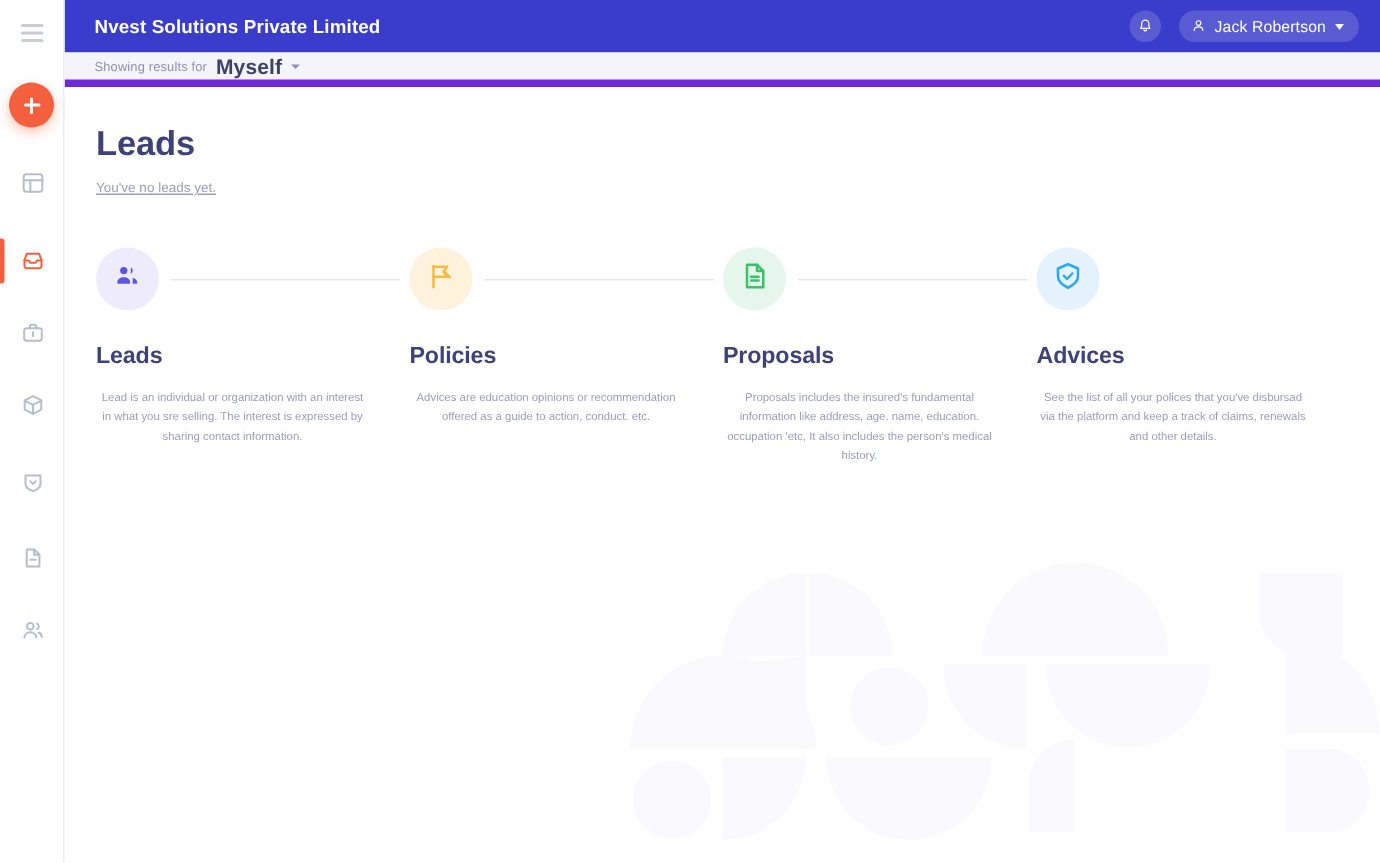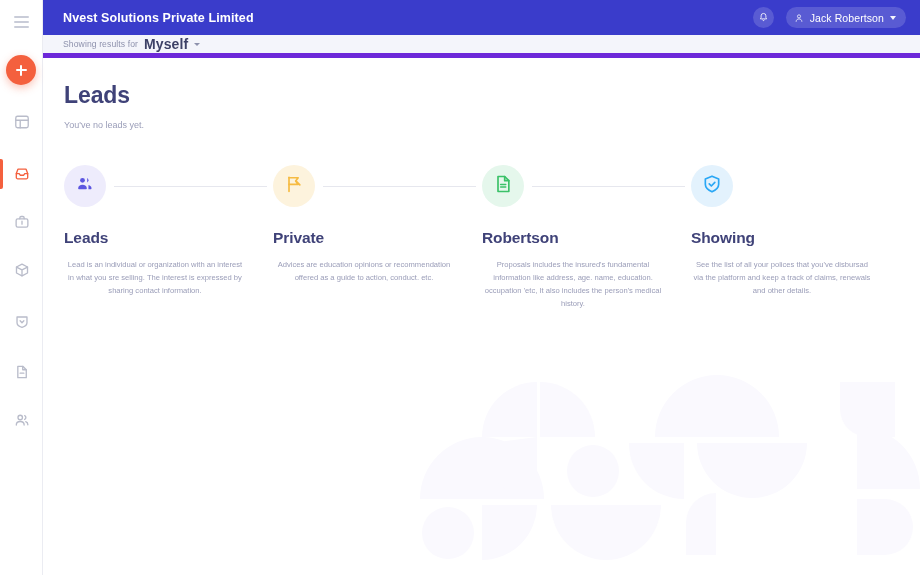--- a/index.html
+++ b/index.html
@@ -93,21 +93,21 @@
     width: 0; height: 0; border-left: 3.4px solid transparent; border-right: 3.4px solid transparent; border-top: 3.8px solid #8e92ad;
   }
 
   
   .main { flex: 1; position: relative; background: #fff; overflow: hidden; }
 
   .bg-pattern { position: absolute; right: 0; bottom: 0; width: 520px; height: 200px; pointer-events: none; }
 
   .content { position: relative; z-index: 2; padding: 24px 20px 0 21px; }
   .page-title { font-size: 23px; font-weight: bold; color: #3f4278; letter-spacing: -.1px; }
-  .page-sub { margin-top: 11px; font-size: 9px; color: #9a9db8; }
+  .page-sub { margin-top: 11px; font-size: 9px; color: #9a9db8; text-decoration: underline; }
 
   .steps { display: flex; margin-top: 31px; }
   .step { position: relative; flex: 0 0 209px; }
   .step:last-child { flex: 0 0 200px; }
   .step-iconwrap { position: relative; height: 50px; display: flex; align-items: center; }
   .circ {
     width: 42px; height: 42px; border-radius: 50%;
     display: flex; align-items: center; justify-content: center;
     flex: 0 0 42px; position: relative; z-index: 2;
   }
@@ -283,53 +283,53 @@
                 <span>
                   <svg width="20" height="20" viewBox="0 0 24 24" fill="none" stroke="#f6bb42" stroke-width="2" stroke-linecap="round" stroke-linejoin="round">
                     <path d="M6 21V4"></path>
                     <path d="M6 4.5h11l-3 4 3 4H6"></path>
                     <path d="M14.5 8.5 19 13"></path>
                   </svg>
                 </span>
               </div>
               <div class="connector"></div>
             </div>
-            <h2 class="step-title">Private</h2>
+            <h2 class="step-title">Policies</h2>
             <p class="step-desc">Advices are education opinions or recommendation offered as a guide to action, conduct. etc.</p>
           </section>
 
           <section class="step">
             <div class="step-iconwrap">
               <div class="circ" style="background:#e5f7ec">
                 <span>
                   <svg width="20" height="20" viewBox="0 0 24 24" fill="none" stroke="#3bc168" stroke-width="2" stroke-linecap="round" stroke-linejoin="round">
                     <path d="M6 3h8l5 5v13H6z"></path>
                     <path d="M14 3v5h5"></path>
                     <path d="M9.2 12.6h6M9.2 15.6h6"></path>
                   </svg>
                 </span>
               </div>
               <div class="connector"></div>
             </div>
-            <h2 class="step-title">Robertson</h2>
+            <h2 class="step-title">Proposals</h2>
             <p class="step-desc">Proposals includes the insured's fundamental information like address, age. name, education. occupation 'etc, It also includes the person's medical history.</p>
           </section>
 
           <section class="step">
             <div class="step-iconwrap">
               <div class="circ" style="background:#e3f2fd">
                 <span>
                   <svg width="20" height="20" viewBox="0 0 24 24" fill="none" stroke="#2aa7f5" stroke-width="2" stroke-linecap="round" stroke-linejoin="round">
                     <path d="M12 2.6 20 6v6.2c0 4.2-3.4 7-8 9.2-4.6-2.2-8-5-8-9.2V6z"></path>
                     <path d="M8.7 11.8 11.2 14.4l4.2-4.4"></path>
                   </svg>
                 </span>
               </div>
             </div>
-            <h2 class="step-title">Showing</h2>
+            <h2 class="step-title">Advices</h2>
             <p class="step-desc">See the list of all your polices that you've disbursad via the platform and keep a track of claims, renewals and other details.</p>
           </section>
 
         </div>
       </div>
     </main>
   </div>
 </div>
 
 </body></html>

